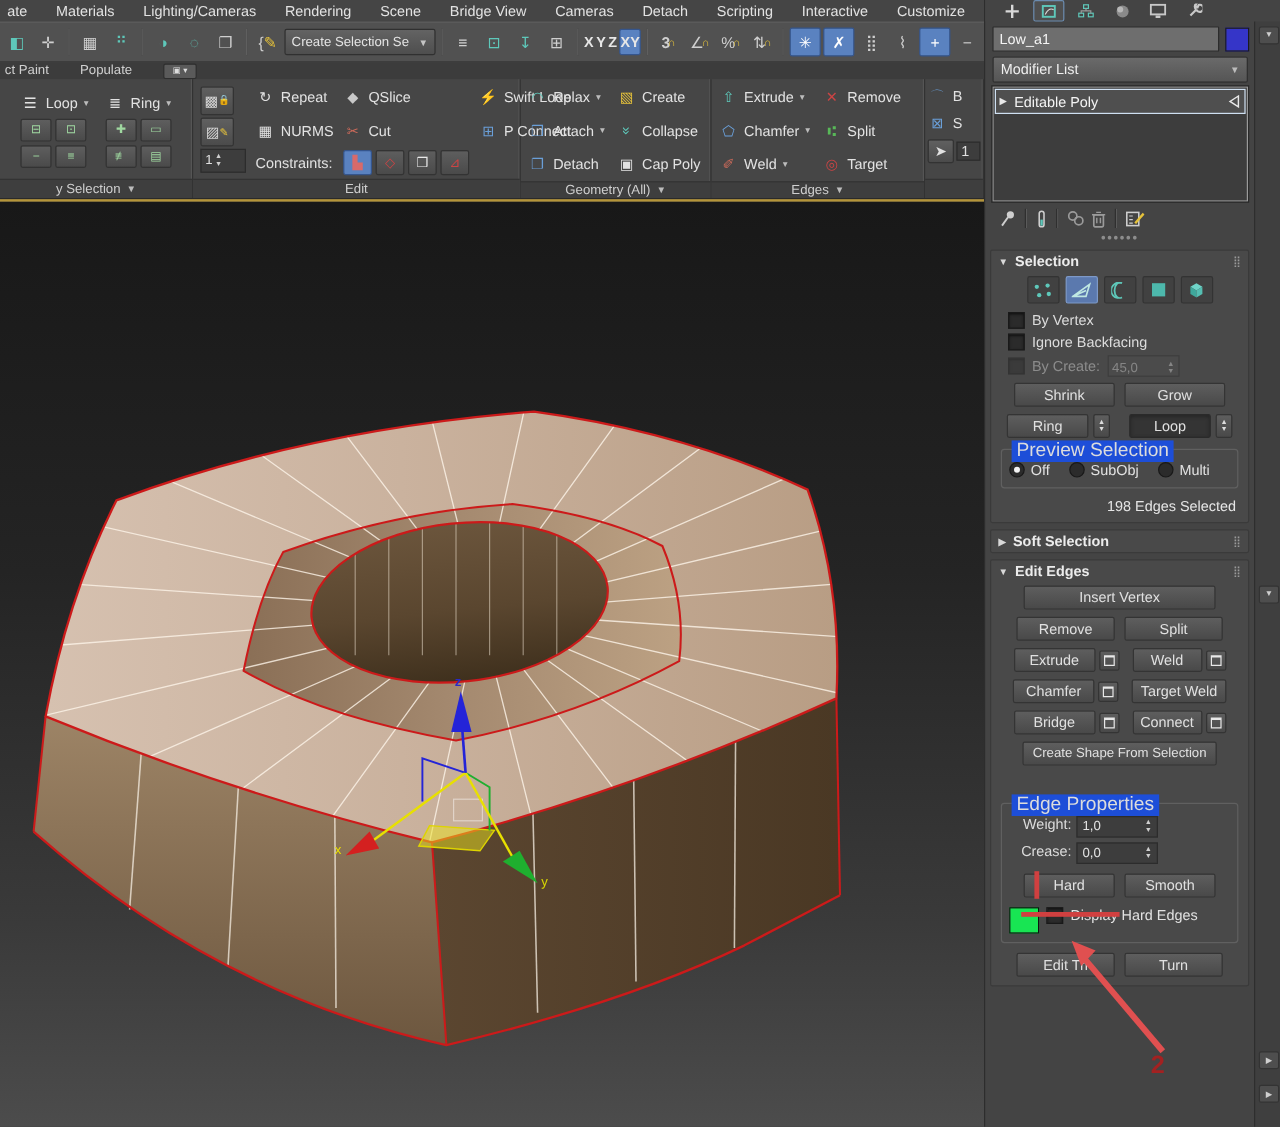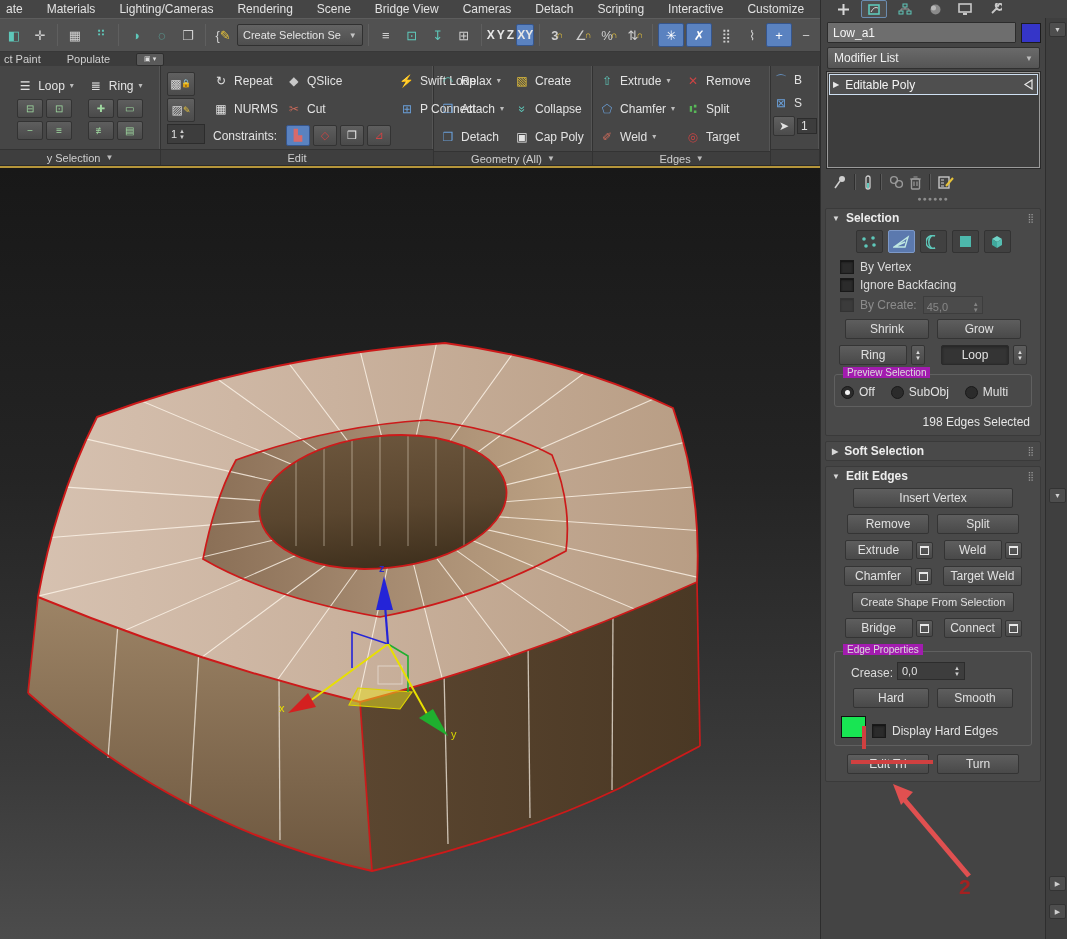--- a/index.html
+++ b/index.html
@@ -72,22 +72,22 @@
   .sob.on{background:#5b79ae;border-color:#7d99c8}
   .cbrow{display:flex;align-items:center;gap:6px;padding:2px 0 2px 14px;color:#dcdcdc;font-size:12px}
   .cb{width:12px;height:12px;background:#2b2b2b;border:1px solid #191919;box-shadow:inset 0 1px 2px #111}
   .dis{opacity:.45}
   .spinfield{height:16px;background:#4f4f4f;border:1px solid #2f2f2f;display:flex;align-items:flex-end;color:#cfcfcf;padding:0 3px;font-size:11px}
   .b{display:inline-flex;align-items:center;justify-content:center;height:18px;background:linear-gradient(#5e5e5e,#494949);border:1px solid #343434;border-radius:2px;color:#e0e0e0;font-size:12px;padding:0 4px}
   .b.pressed{background:#343434;border-color:#2a2a2a;box-shadow:inset 0 1px 3px #222}
   .btnrow{display:flex;justify-content:center;align-items:center;gap:8px;padding:3px 0}
   .spin2{width:12px;height:18px;background:linear-gradient(#5e5e5e,#494949);border:1px solid #343434;border-radius:2px;display:flex;flex-direction:column;align-items:center;justify-content:center;font-size:6px;line-height:6px;color:#ddd}
   .gb{border:1px solid #606060;border-radius:3px;margin:6px 8px 4px;position:relative;padding:8px 4px 5px}
-  .gb>.leg{position:absolute;top:-8px;left:8px;background:#a21caf;padding:0 4px;color:#dcdcdc;font-size:10px}
-  .radrow{display:flex;align-items:flex-end;gap:5px;padding:2px 2px;color:#e2e2e2;font-size:12px}
+  .gb>.leg{position:absolute;top:-8px;left:8px;background:#1d4ed8;padding:0 4px;color:#dcdcdc;font-size:16px}
+  .radrow{display:flex;align-items:flex-start;gap:5px;padding:2px 2px;color:#e2e2e2;font-size:12px}
   .rad{width:11px;height:11px;border-radius:50%;background:#2b2b2b;border:1px solid #191919;position:relative}
   .rad.on::after{content:"";position:absolute;left:3px;top:3px;width:5px;height:5px;border-radius:50%;background:#f2f2f2}
   .status{text-align:right;color:#e6e6e6;font-size:12px;padding:4px 10px 6px}
   .sqbtn{width:15px;height:15px;background:linear-gradient(#5e5e5e,#494949);border:1px solid #343434;border-radius:2px;display:inline-flex;align-items:center;justify-content:center}
   .sqbtn i{display:block;width:7px;height:6px;border:1px solid #e8e8e8;border-top-width:2px}
   .proplab{width:52px;text-align:right;color:#dcdcdc;font-size:12px}
   .valfield{width:58px;height:16px;background:#3d3d3d;border:1px solid #2c2c2c;color:#e2e2e2;display:flex;align-items:center;padding:0 4px;font-size:11px}
   .greensw{width:23px;height:20px;background:#18e553;border:1px solid #101010}
   .anno{position:absolute;left:0;top:0;pointer-events:none}
   text{font-family:"Liberation Sans",sans-serif}
@@ -665,37 +665,44 @@
               </span>
           </div>
           <div class="btnrow" style="gap:3px">
             <span class="b" style="width:58px">Chamfer</span>
             <span class="sqbtn">
                 <i></i>
               </span>
             <span style="width:5px"></span>
             <span class="b" style="width:69px">Target Weld</span>
           </div>
-          <div class="btnrow">
-              <span class="b" style="width:152px;font-size:11px">Create Shape From Selection</span>
-            </div>
           <div class="btnrow" style="gap:3px">
             <span class="b" style="width:58px">Bridge</span>
             <span class="sqbtn">
                 <i></i>
               </span>
             <span style="width:5px"></span>
             <span class="b" style="width:48px">Connect</span>
             <span class="sqbtn">
                 <i></i>
               </span>
           </div>
-
-          <div class="gb" style="margin-top:10px">
+          <div class="btnrow">
+              <span class="b" style="width:152px;font-size:11px">Create Shape From Selection</span>
+            </div>
+
+          <div class="gb" style="margin-top:28px">
             <span class="leg">Edge Properties</span>
+            <div class="radrow" style="gap:4px">
+              <span class="proplab">Weight:</span>
+              <span class="valfield">
+                  <span style="flex:1">1,0</span>
+                  <span class="spinarr">▲<br>▼</span>
+                </span>
+            </div>
             <div class="radrow" style="gap:4px">
               <span class="proplab">Crease:</span>
               <span class="valfield">
                   <span style="flex:1">0,0</span>
                   <span class="spinarr">▲<br>▼</span>
                 </span>
             </div>
             <div class="btnrow" style="padding-top:6px">
               <span class="b" style="width:66px">Hard</span>
               <span class="b" style="width:66px">Smooth</span>

